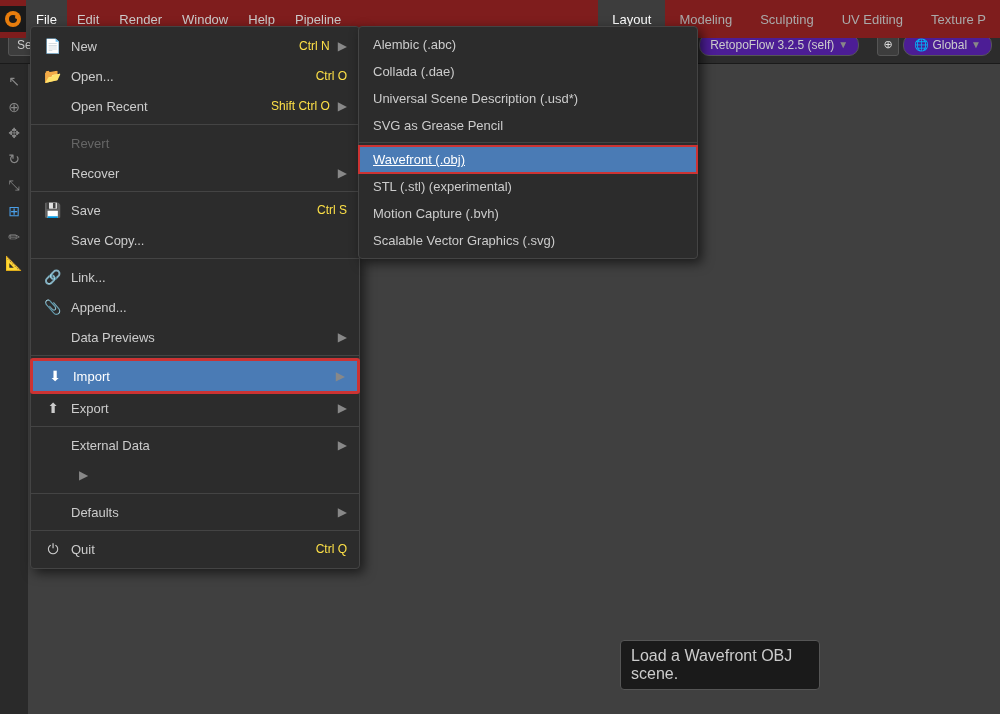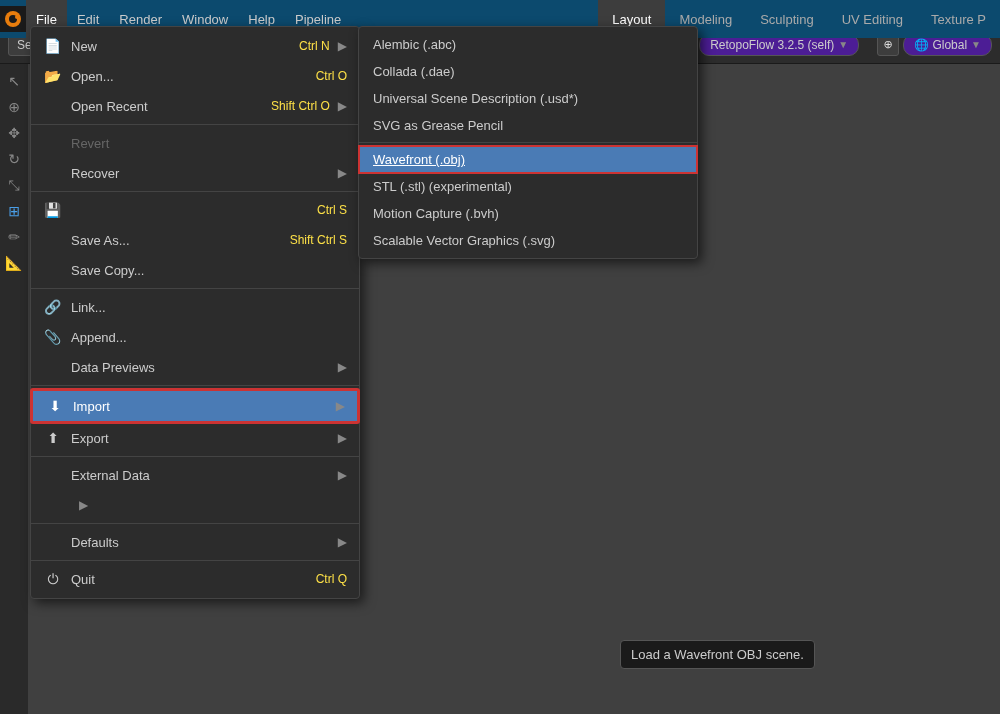--- a/index.html
+++ b/index.html
@@ -12,21 +12,21 @@
       color: #ddd;
       overflow: hidden;
       position: relative;
     }
 
     
     .top-bar {
       position: absolute;
       top: 0; left: 0; right: 0;
       height: 38px;
-      background: #0c4a6e;
+      background: #7f1d1d;
       display: flex;
       align-items: center;
       z-index: 10;
     }
     .blender-logo {
       width: 26px;
       height: 26px;
       display: flex;
       align-items: center;
       justify-content: center;
@@ -216,21 +216,21 @@
     
     .tooltip-box {
       position: absolute;
       top: 640px;
       left: 620px;
       background: #1a1a1a;
       border: 1px solid #555;
       border-radius: 4px;
       padding: 6px 10px;
       color: #ccc;
-      font-size: 13px;
+      font-size: 16px;
       z-index: 200;
       max-width: 200px;
     }
 
     
     .left-sidebar {
       position: absolute;
       top: 64px;
       left: 0;
       width: 28px;
@@ -397,28 +397,24 @@
 
   <div class="menu-item">
     <span class="item-icon"></span>
     <span class="item-label">Recover</span>
     <span class="arrow">▶</span>
   </div>
   <div class="menu-separator"></div>
 
   <div class="menu-item">
     <span class="item-icon">💾</span>
+    <span class="item-label">Save</span>
     <span class="shortcut">Ctrl S</span>
   </div>
 
-  <div class="menu-item">
-    <span class="item-icon"></span>
-    <span class="item-label">Save As...</span>
-    <span class="shortcut">Shift Ctrl S</span>
-  </div>
 
   <div class="menu-item">
     <span class="item-icon"></span>
     <span class="item-label">Save Copy...</span>
   </div>
   <div class="menu-separator"></div>
 
   <div class="menu-item">
     <span class="item-icon">🔗</span>
     <span class="item-label">Link...</span>

